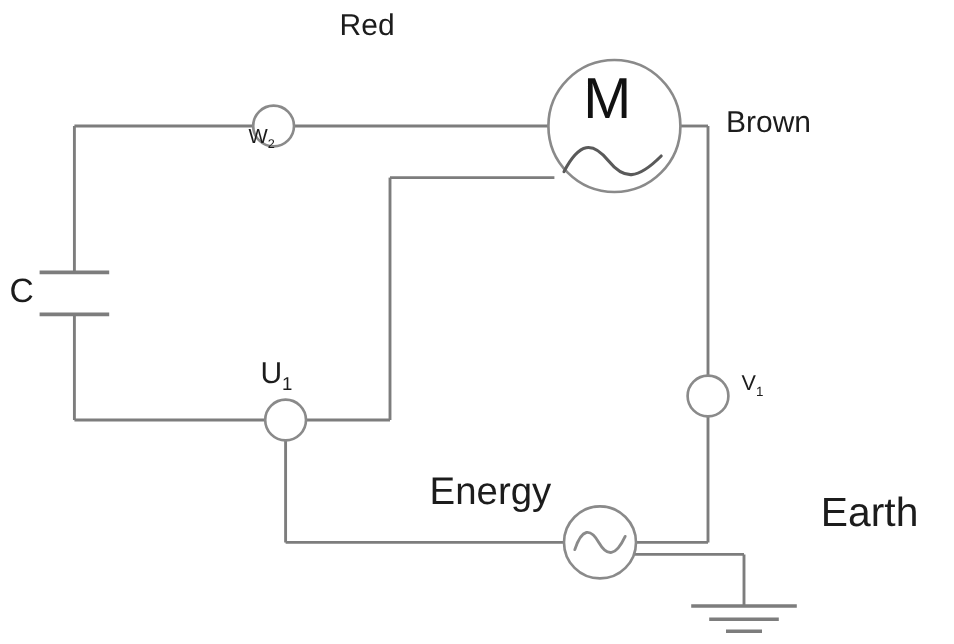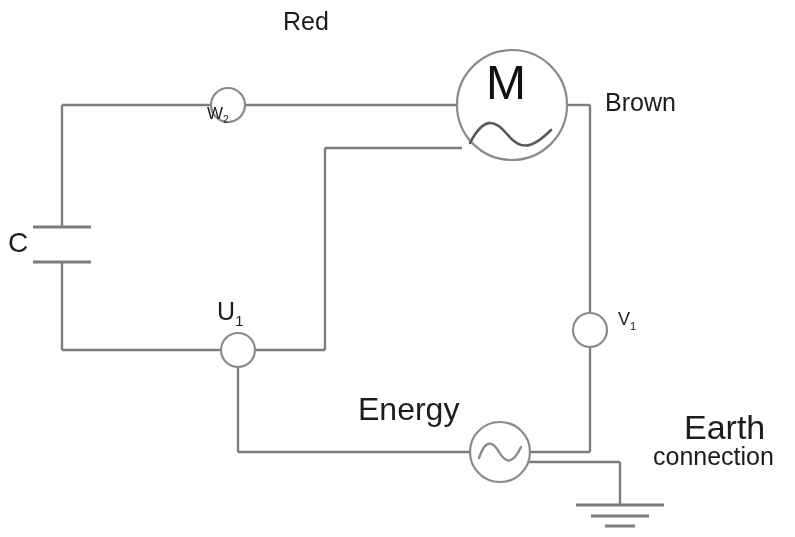--- a/index.html
+++ b/index.html
@@ -135,21 +135,20 @@
       <line class="ground-bar" x1="591" y1="516" x2="649" y2="516"></line>
       <line class="ground-bar" x1="605" y1="526" x2="635" y2="526"></line>
     </g>
 
   </svg>
 
   <div class="label lbl-red">Red</div>
   <div class="label lbl-brown">Brown</div>
   <div class="label lbl-energy">Energy</div>
   <div class="label lbl-earth1">Earth</div>
-  <div class="label lbl-earth2">connection</div>
   <div class="label lbl-c">C</div>
 
   <div class="label lbl-w2"><span>W</span><span class="sub">2</span></div>
 
   <div class="label lbl-u1"><span>U</span><span class="sub">1</span></div>
 
   <div class="label lbl-v1"><span>V</span><span class="sub">1</span></div>
 
   <div class="label lbl-m">M</div>
 

